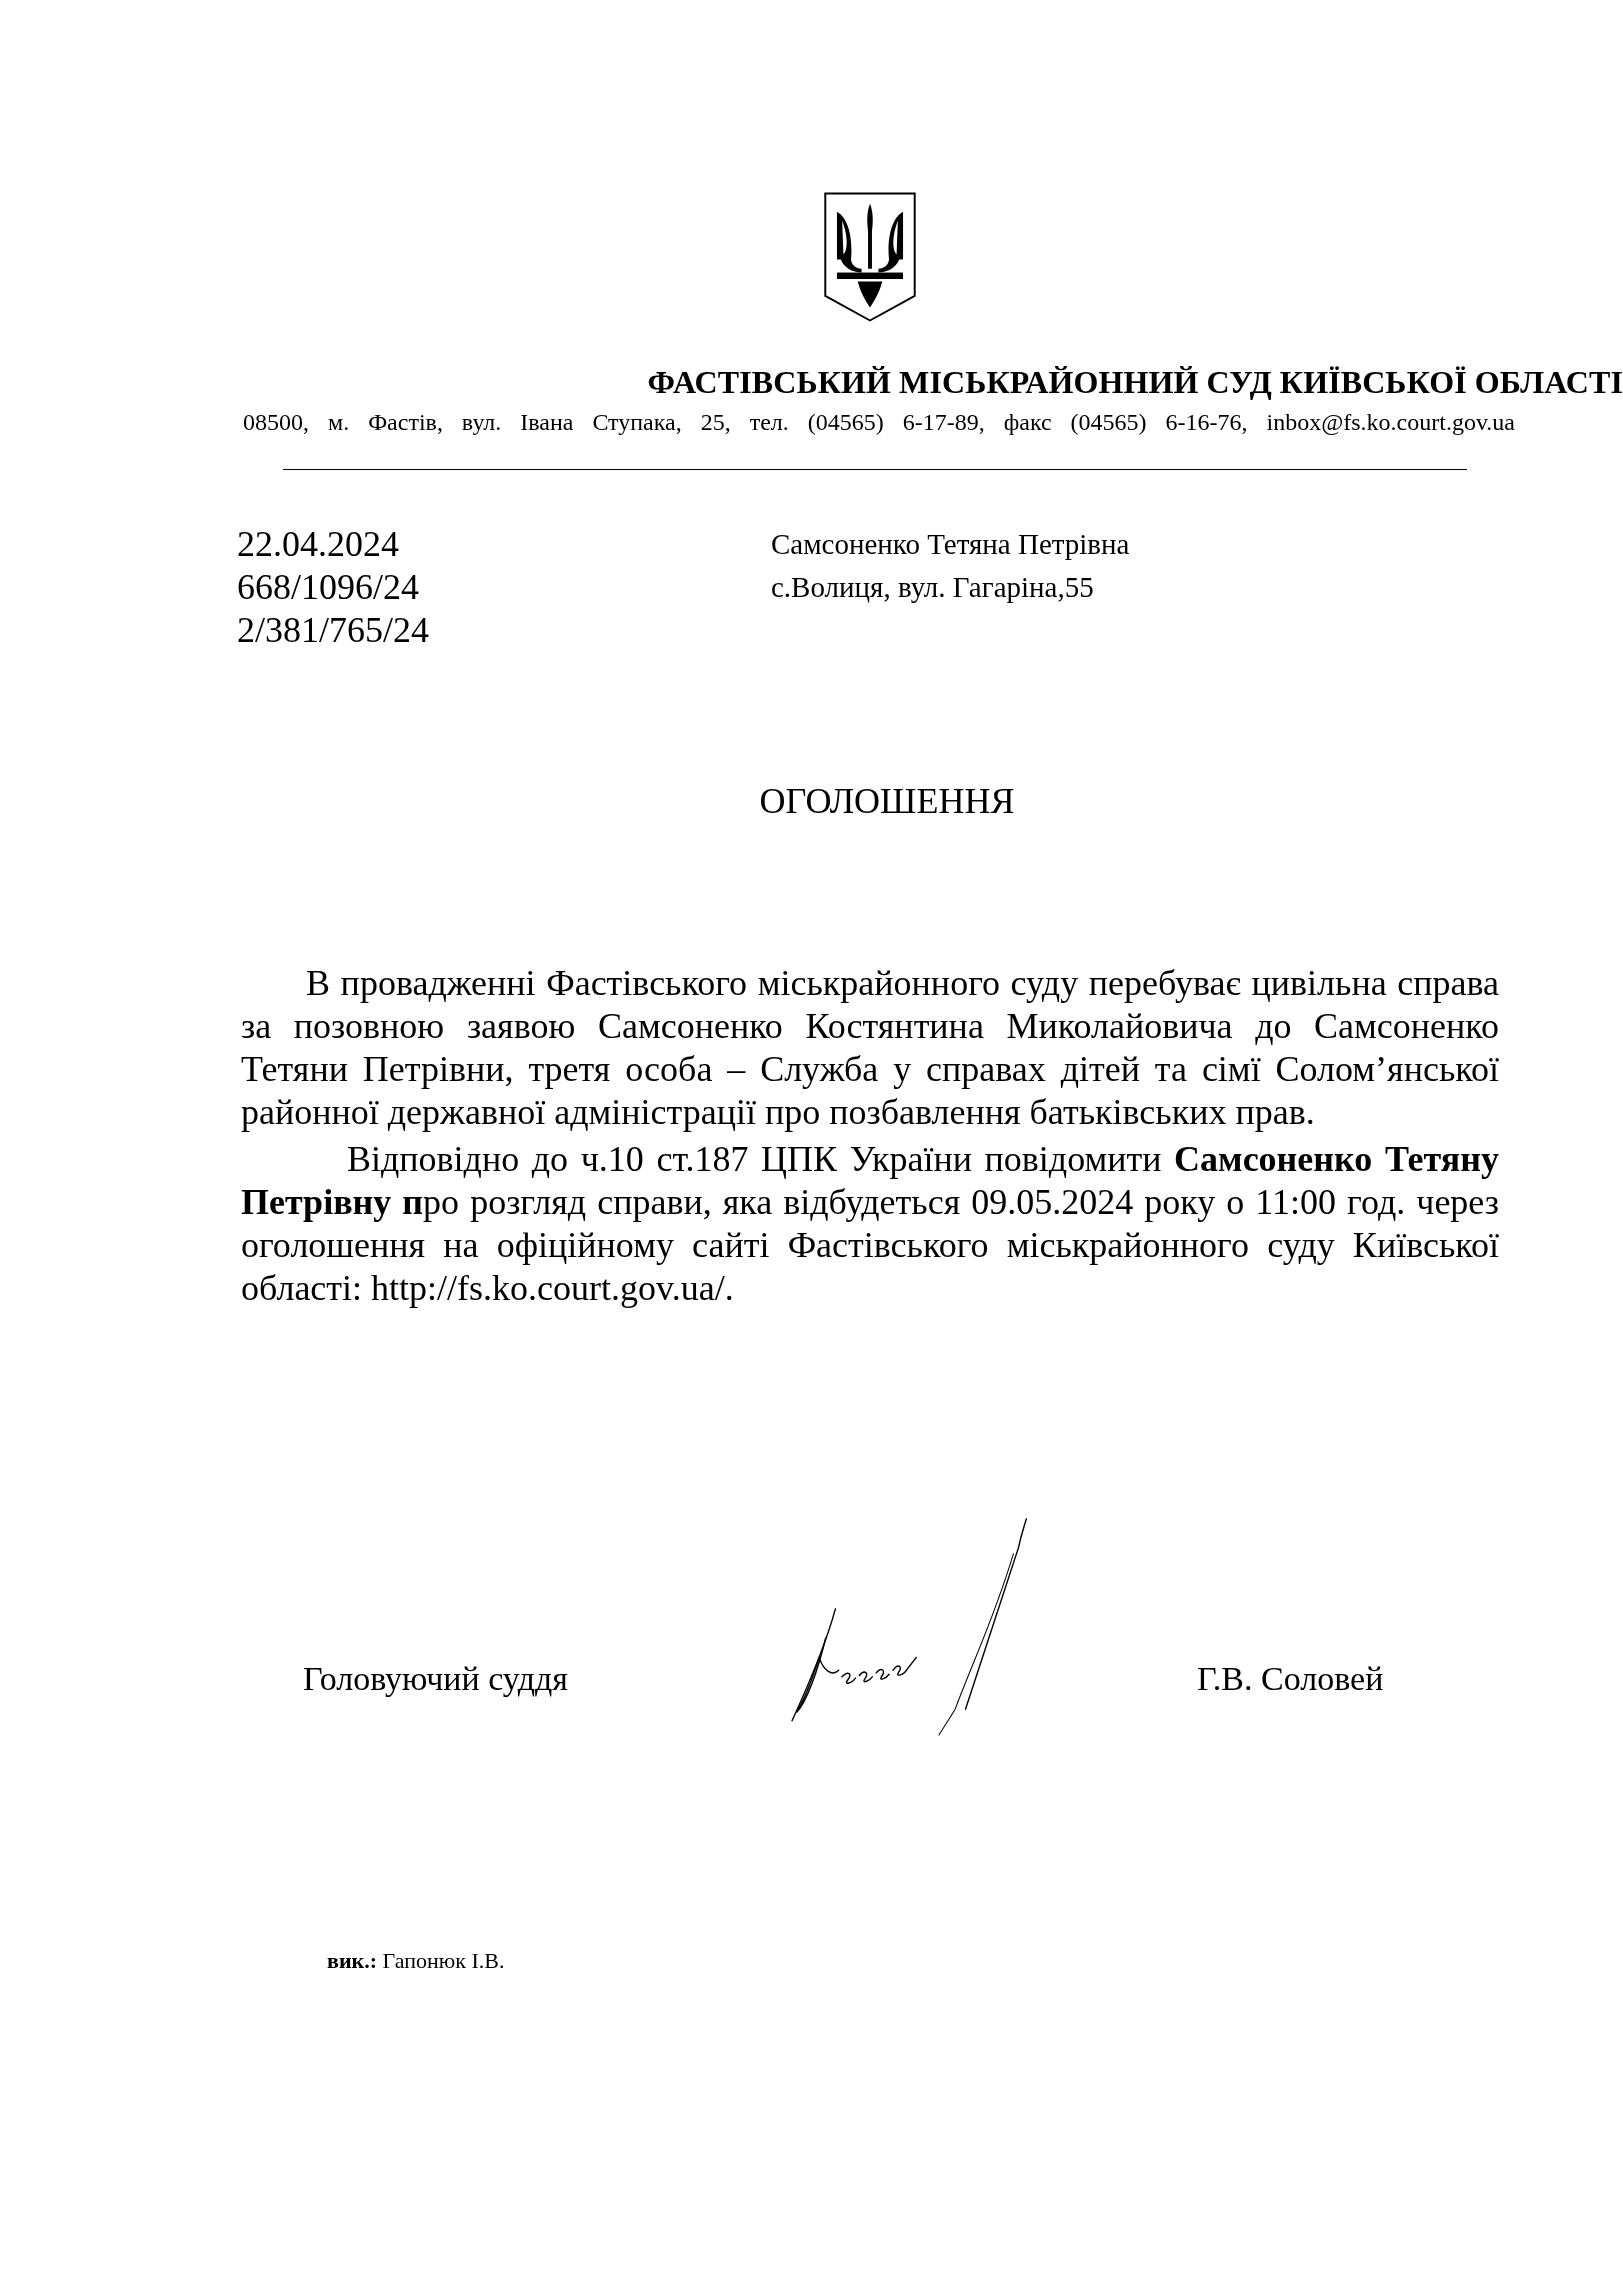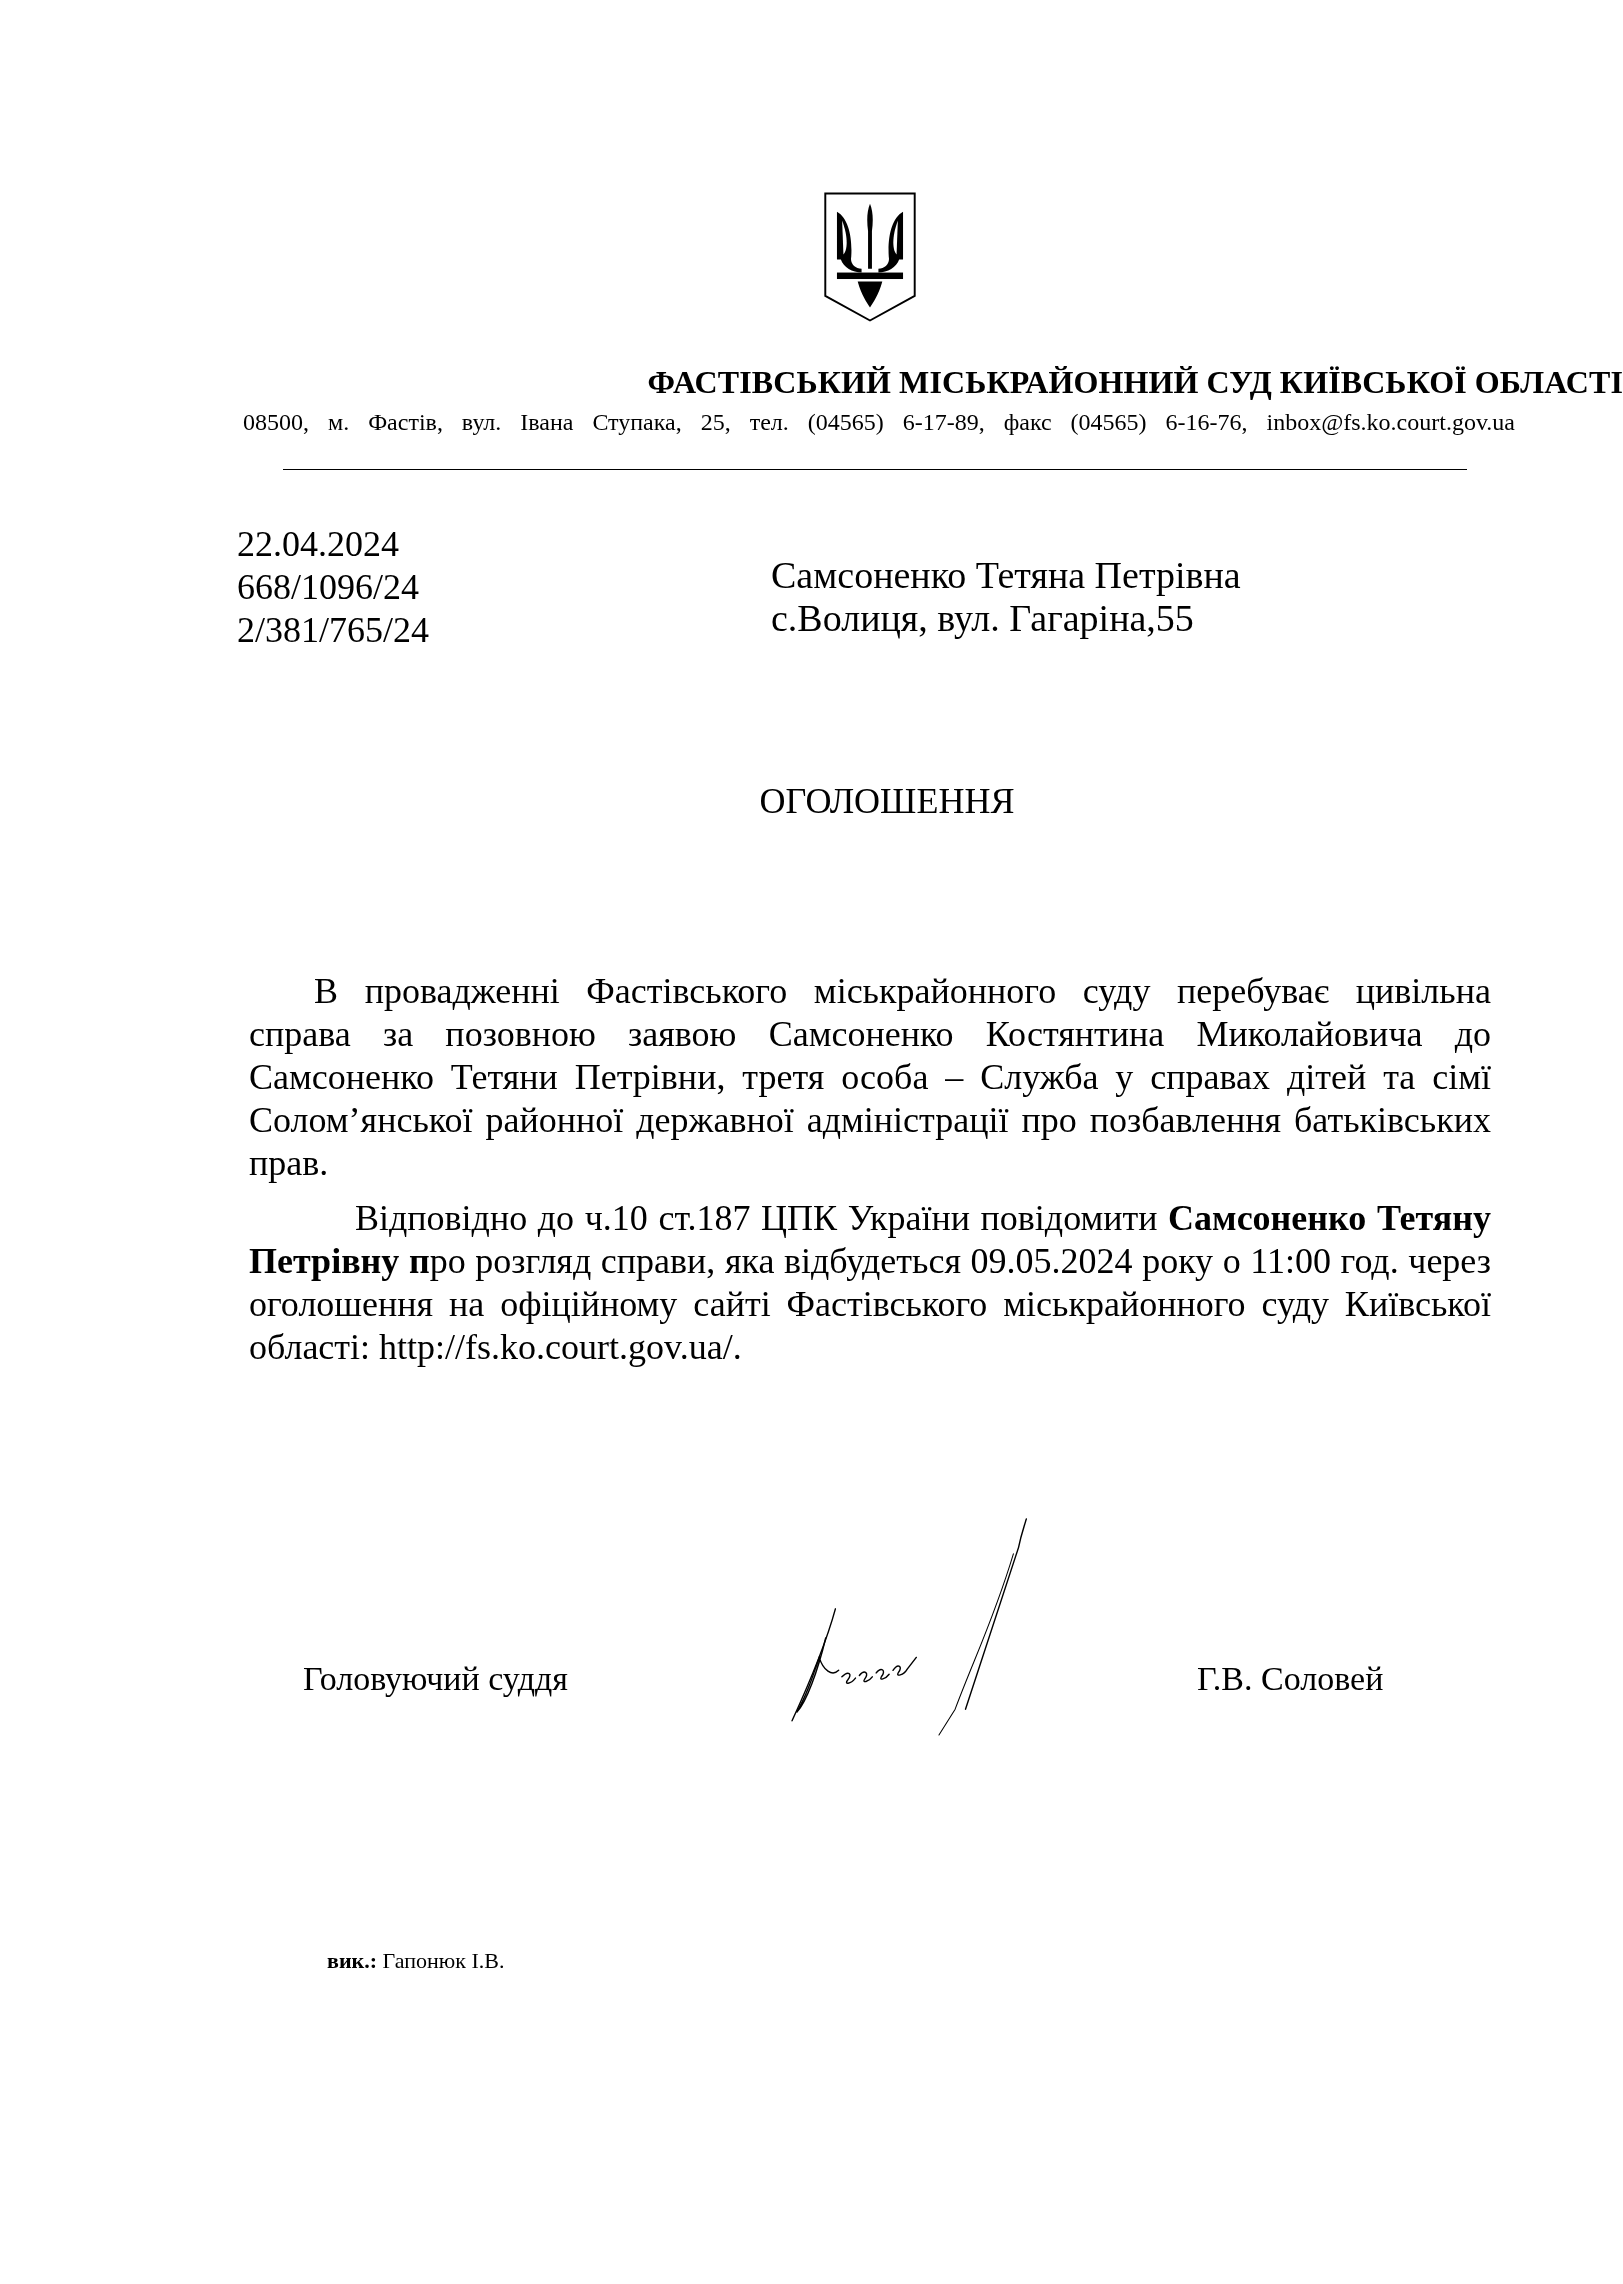--- a/index.html
+++ b/index.html
@@ -9,27 +9,27 @@
 
   #coat { left: 824px; top: 192px; width: 92px; height: 130px; }
 
   #court-title { left: 0; width: 1623px; top: 363px; text-align: right;
                  font-size: 32px; font-weight: bold; line-height: 39px; letter-spacing: 0.1px; padding-left: 117px; box-sizing: border-box; }
   #court-address { left: 243px; width: 1272px; top: 408px; font-size: 24px; line-height: 28.5px;
                    text-align: justify; text-align-last: justify; }
   #header-rule { left: 283px; top: 469px; width: 1184px; height: 0; border-top: 1.9px solid #000; }
 
   .refs { left: 237px; top: 523px; font-size: 36px; line-height: 43px; }
-  .addressee { left: 771px; top: 554px; font-size: 38px; line-height: 43px; }
+  .addressee { left: 771px; top: 523px; font-size: 29px; line-height: 43px; }
   .refs div, .addressee div { height: 43px; }
 
   #notice-title { left: 0; width: 1623px; top: 780px; text-align: center; font-size: 36px; line-height: 43px; padding-left: 151px; box-sizing: border-box; }
 
   #body { left: 237px; top: 958px; width: 1266px; font-size: 36px; line-height: 43px; white-space: normal; }
-  #body p { margin: 12px; text-align: justify; }
+  #body p { margin: 4px; text-align: justify; }
   #body p.p1 { text-indent: 65px; }
   #body p.p2 { text-indent: 106px; }
   #body b { font-weight: bold; }
 
   #sig-role { left: 303px; top: 1658px; font-size: 34px; line-height: 41px; }
   #sig-name { left: 1197px; top: 1658px; font-size: 34px; line-height: 41px; }
   #signature { left: 709px; top: 1515px; width: 324px; height: 233px; }
 
   #executor { left: 327px; top: 1948px; font-size: 22px; line-height: 26px; }
   #executor b { font-weight: bold; }

